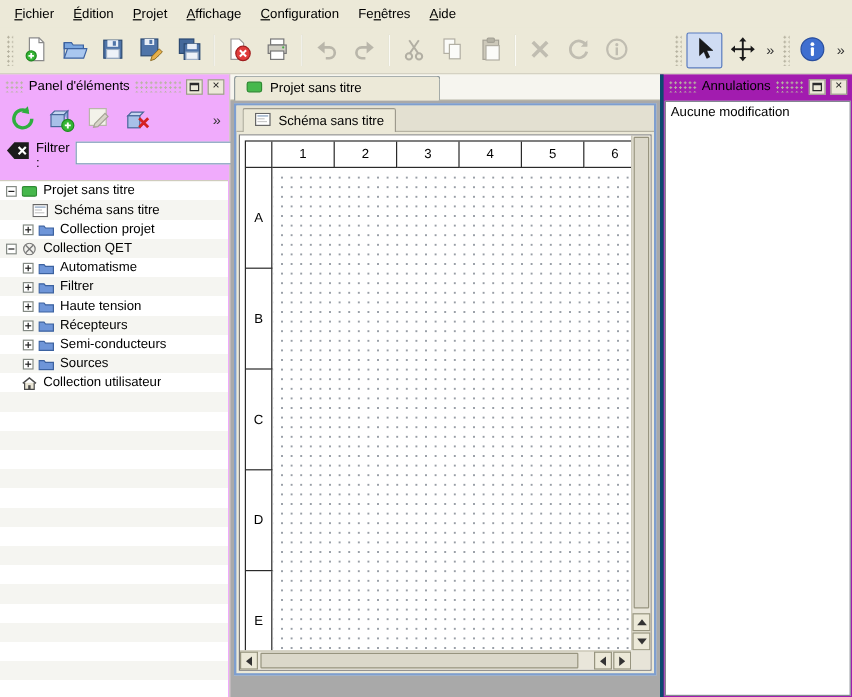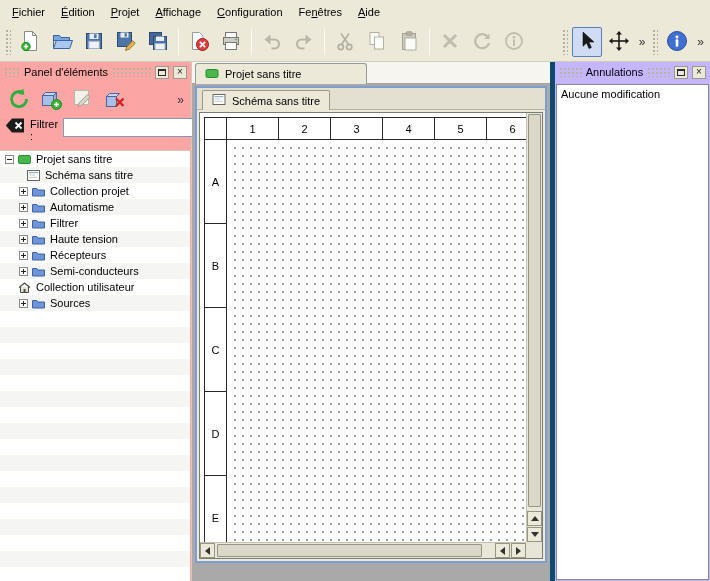--- a/index.html
+++ b/index.html
@@ -37,21 +37,21 @@
     background-size:4px 4px; }
   .grip.fill { flex:1; }
   .grip.small { flex:0 0 16px; }
   .dock-btn { flex:0 0 14px; width:14px; height:13px; border:1px solid #9d9a8d;
     background:#ece9d8; display:flex; align-items:center; justify-content:center;
     font-size:10px; line-height:10px; color:#222; }
   .float-glyph { width:8px; height:7px; border:1px solid #2a2a2a; border-top-width:2px; }
 
   
   .dock-left { position:absolute; left:0; top:62px; width:192px; bottom:0;
-    background:#fca5a5; border-right:1px solid #cfccbd; }
+    background:#f0abfc; border-right:1px solid #cfccbd; }
   .panel-toolbar { height:36px; display:flex; align-items:center; padding:0 3px; }
   .pt-btn { width:30px; height:30px; margin:0 1px; display:flex; align-items:center;
     justify-content:center; border:1px solid transparent; border-radius:2px; }
   .panel-chevron { margin-left:auto; font-size:12px; padding:0 4px; color:#333; }
   .filter-row { height:26px; display:flex; align-items:flex-start; gap:5px; padding:0 5px; }
   .filter-input { flex:1; height:19px; border:1px solid #7f9db9; background:#fff;
     font-family:"Liberation Sans",sans-serif; font-size:11px; padding:0 2px; }
   .tree { position:absolute; top:88px; left:0; right:1px; bottom:0; overflow:hidden;
     background:#fff;
     background-image:repeating-linear-gradient(to bottom,#fff 0 16px,#f5f5f1 16px 32px);
@@ -116,21 +116,21 @@
   .h-left { left:0; top:0; }
   .h-left2 { right:16px; top:0; }
   .h-right { right:0; top:0; }
   .arr-up::before { border-left:4px solid transparent; border-right:4px solid transparent; border-bottom:5px solid #333; }
   .arr-down::before { border-left:4px solid transparent; border-right:4px solid transparent; border-top:5px solid #333; }
   .arr-left::before { border-top:4px solid transparent; border-bottom:4px solid transparent; border-right:5px solid #333; }
   .arr-right::before { border-top:4px solid transparent; border-bottom:4px solid transparent; border-left:5px solid #333; }
 
   
   .dock-right { position:absolute; left:550px; top:62px; right:0; bottom:0;
-    background:#c4b5fd; border-left:5px solid #0c4a6e; }
+    background:#a21caf; border-left:3px solid #0c4a6e; }
   .undo-list { position:absolute; left:1px; right:1px; top:22px; bottom:1px;
     background:#fff; border:1px solid #828790; padding:3px 4px; }
 </style>
 </head>
 <body>
 
 <div class="app">
 
   <div class="menubar">
     <span class="menu-item"><u>F</u>ichier</span>
@@ -367,20 +367,30 @@
       </div>
       <div class="tree-row lvl1">
         <span class="tg plus"></span>
         <span class="ticon">
             <svg width="13" height="11" viewBox="0 0 13 11">
               <path d="M0.5 2.5h4.2l1.2 1.5h6.6v6H0.5z" fill="#6e95d8" stroke="#3c62a0"></path>
             </svg>
           </span>
         <span class="tlabel">Collection projet</span>
       </div>
+      <div class="tree-row">
+        <span class="tg"></span>
+        <span class="ticon">
+            <svg width="13" height="11" viewBox="0 0 13 11">
+              <circle cx="6.5" cy="5.5" r="4.8" fill="#f0f0ec" stroke="#777"></circle>
+              <path d="M3.4 2.4l6.2 6.2M9.6 2.4L3.4 8.6" stroke="#777" stroke-width="1.1"></path>
+            </svg>
+          </span>
+        <span class="tlabel">Collection QET</span>
+      </div>
       <div class="tree-row lvl1">
         <span class="tg plus"></span>
         <span class="ticon">
             <svg width="13" height="11" viewBox="0 0 13 11">
               <path d="M0.5 2.5h4.2l1.2 1.5h6.6v6H0.5z" fill="#6e95d8" stroke="#3c62a0"></path>
             </svg>
           </span>
         <span class="tlabel">Automatisme</span>
       </div>
       <div class="tree-row lvl1">
@@ -411,40 +421,40 @@
         <span class="tlabel">Récepteurs</span>
       </div>
       <div class="tree-row lvl1">
         <span class="tg plus"></span>
         <span class="ticon">
             <svg width="13" height="11" viewBox="0 0 13 11">
               <path d="M0.5 2.5h4.2l1.2 1.5h6.6v6H0.5z" fill="#6e95d8" stroke="#3c62a0"></path>
             </svg>
           </span>
         <span class="tlabel">Semi-conducteurs</span>
+      </div>
+      <div class="tree-row lvl1">
+        <span class="tg plus"></span>
+        <span class="ticon">
+            <svg width="13" height="11" viewBox="0 0 13 11">
+              <path d="M0.5 2.5h4.2l1.2 1.5h6.6v6H0.5z" fill="#6e95d8" stroke="#3c62a0"></path>
+            </svg>
+          </span>
+        <span class="tlabel">Sources</span>
       </div>
       <div class="tree-row">
         <span class="tspacer"></span>
         <span class="ticon">
             <svg width="13" height="11" viewBox="0 0 13 11">
               <path d="M1 5.5L6.5 1 12 5.5" fill="none" stroke="#4a4a4a" stroke-width="1.2"></path>
               <path d="M2.5 5v5.5h8V5" fill="#e8e4d4" stroke="#4a4a4a"></path>
               <rect x="5.5" y="7" width="2" height="3.5" fill="#4a4a4a"></rect>
             </svg>
           </span>
         <span class="tlabel">Collection utilisateur</span>
-      </div>
-      <div class="tree-row lvl1">
-        <span class="tg plus"></span>
-        <span class="ticon">
-            <svg width="13" height="11" viewBox="0 0 13 11">
-              <path d="M0.5 2.5h4.2l1.2 1.5h6.6v6H0.5z" fill="#6e95d8" stroke="#3c62a0"></path>
-            </svg>
-          </span>
-        <span class="tlabel">Sources</span>
       </div>
     </div>
   </div>
 
   <div class="mdi">
     <div class="proj-tabbar">
       <div class="proj-tab">
         <span><svg width="14" height="11" viewBox="0 0 13 11">
               <rect x="0.5" y="1.5" width="12" height="8" rx="1.5" fill="#46b84c" stroke="#2e8a33"></rect>
             </svg></span>

